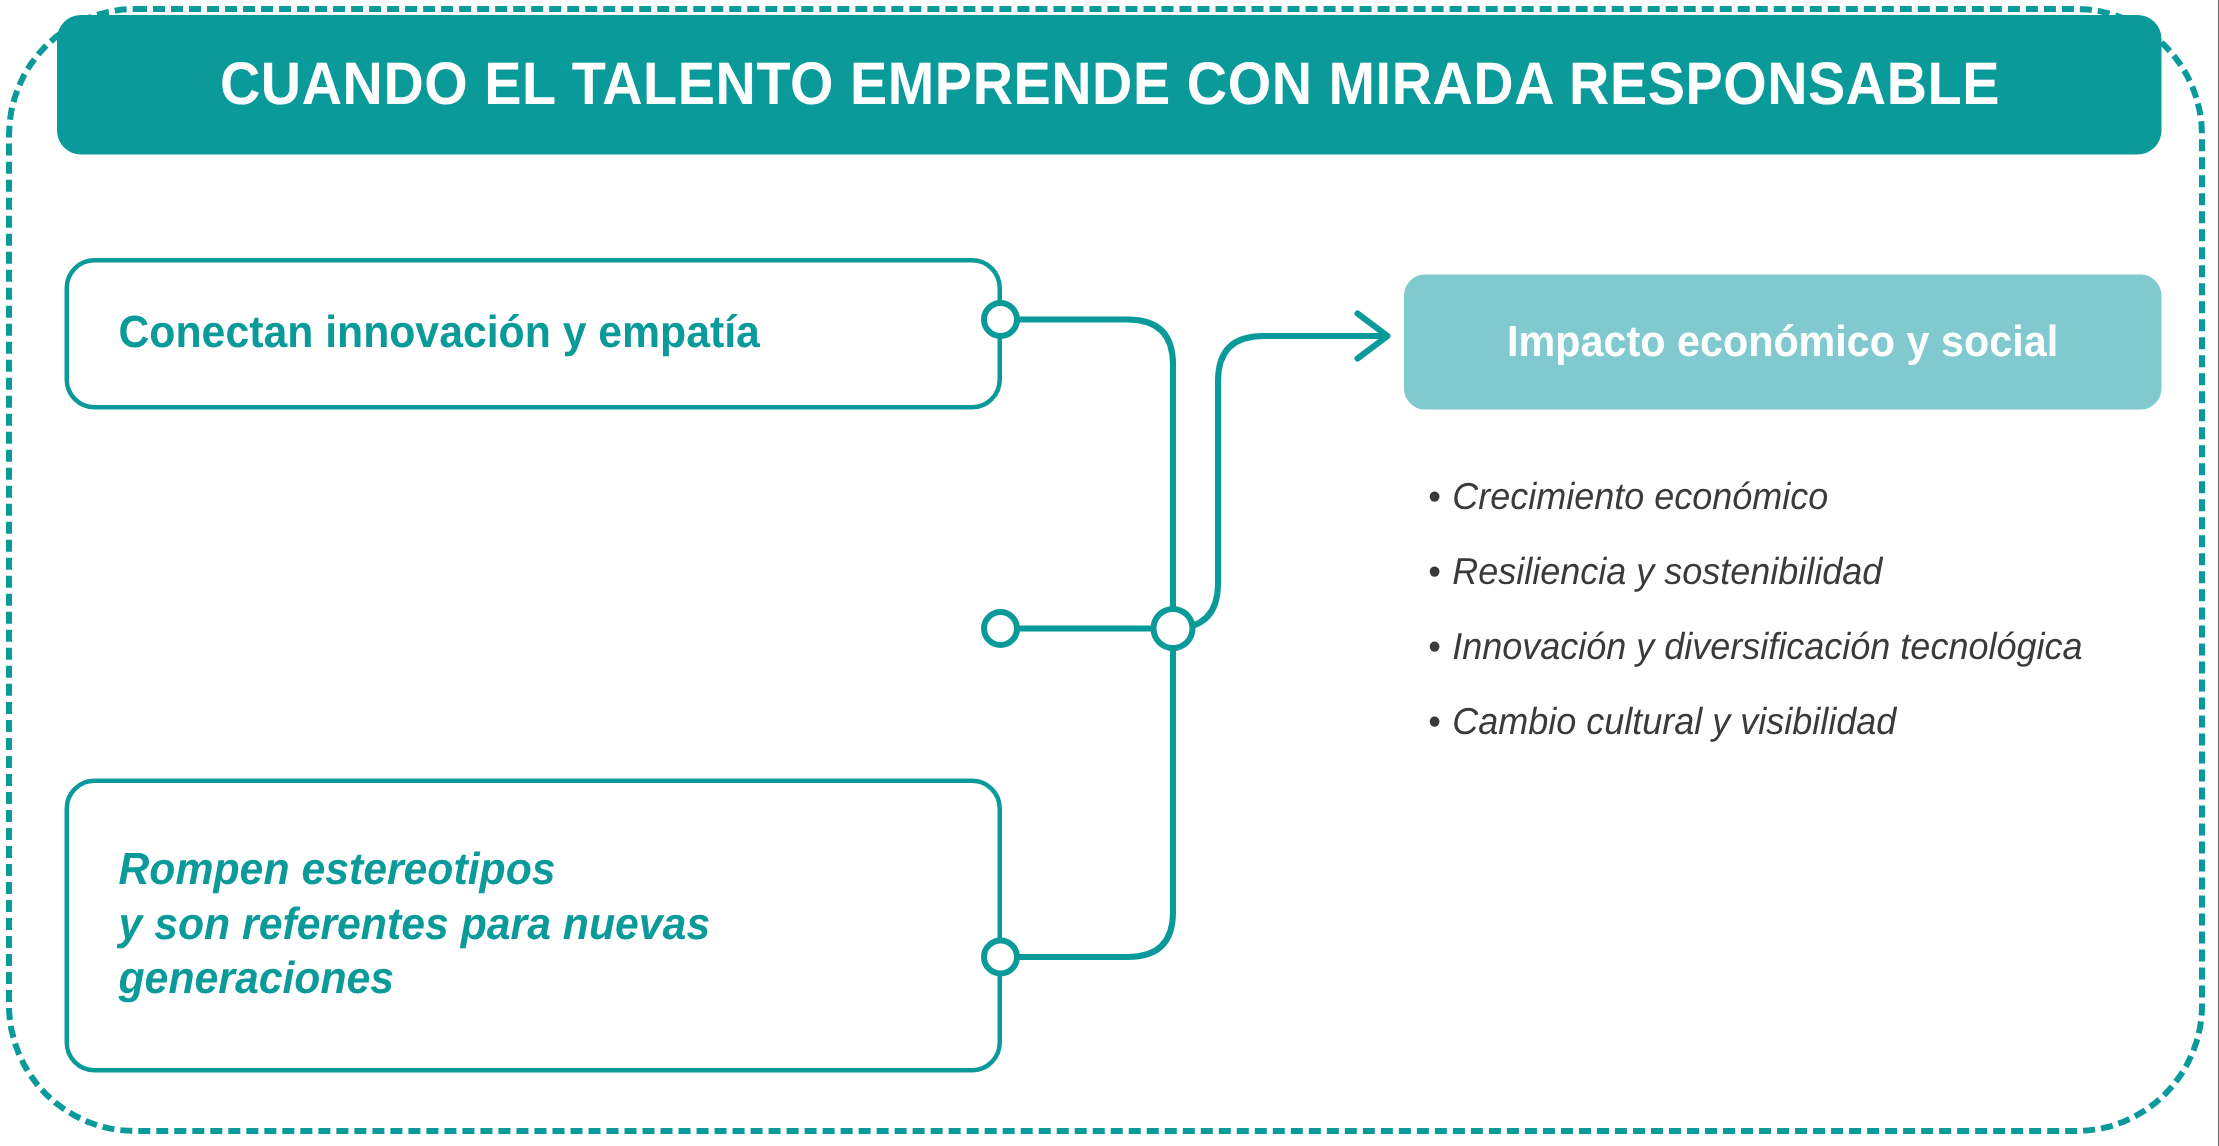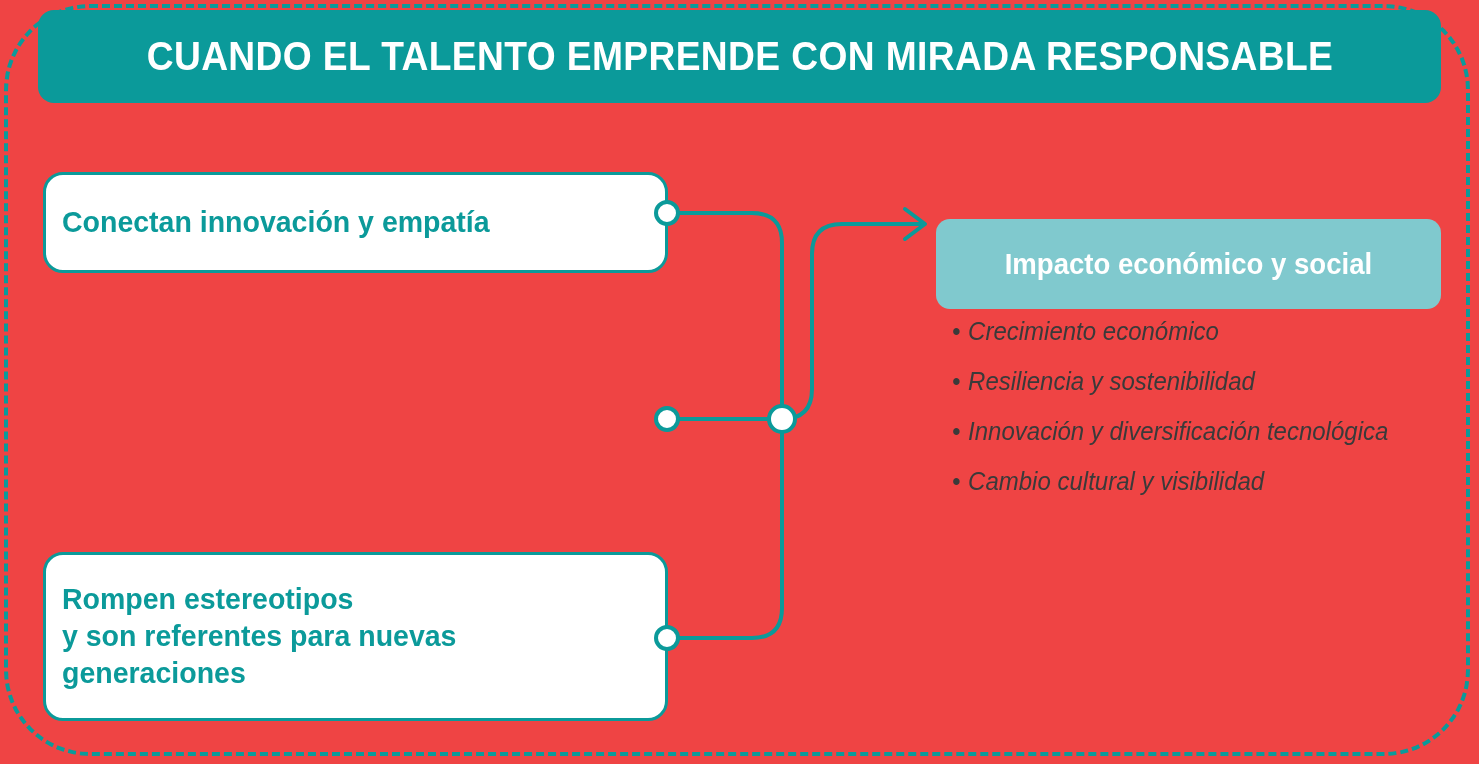--- a/index.html
+++ b/index.html
@@ -7,21 +7,21 @@
     padding: 0;
     background: #000000;
   }
   body {
     font-family: "Liberation Sans", sans-serif;
   }
   #canvas {
     position: relative;
     width: 1479px;
     height: 764px;
-    background: #ef4444;
+    background: #ffffff;
     overflow: hidden;
   }
 
   
   .outer-frame {
     position: absolute;
     left: 4px;
     top: 4px;
     width: 1466px;
     height: 752px;
@@ -59,50 +59,49 @@
   .card {
     position: absolute;
     left: 43px;
     width: 625px;
     background: #ffffff;
     border: 3px solid #0b9a9a;
     border-radius: 20px;
     box-sizing: border-box;
     display: flex;
     align-items: center;
-    padding-left: 16px;
+    padding-left: 33px;
     padding-right: 18px;
   }
   .card-text {
     color: #0b9a9a;
     font-family: "Liberation Sans Narrow", "Liberation Sans", sans-serif;
     font-weight: bold;
     font-size: 30px;
     line-height: 1.23;
     transform: scaleX(0.95);
     transform-origin: left center;
     white-space: pre-line;
   }
   #card-1 { top: 172px; height: 101px; }
   #card-2 { top: 344px; height: 129px; }
-  #card-3 { top: 552px; height: 169px; }
+  #card-3 { top: 519px; height: 196px; font-style: italic; }
 
   
   .impact-box {
     position: absolute;
     left: 936px;
     top: 183px;
     width: 505px;
     height: 90px;
     background: #80c9ce;
     border-radius: 14px;
     display: flex;
     align-items: center;
     justify-content: center;
-    margin-top: 36px;
   }
   .impact-title {
     color: #ffffff;
     font-family: "Liberation Sans Narrow", "Liberation Sans", sans-serif;
     font-weight: bold;
     font-size: 29px;
     transform: scaleX(0.95);
     white-space: nowrap;
   }
 

